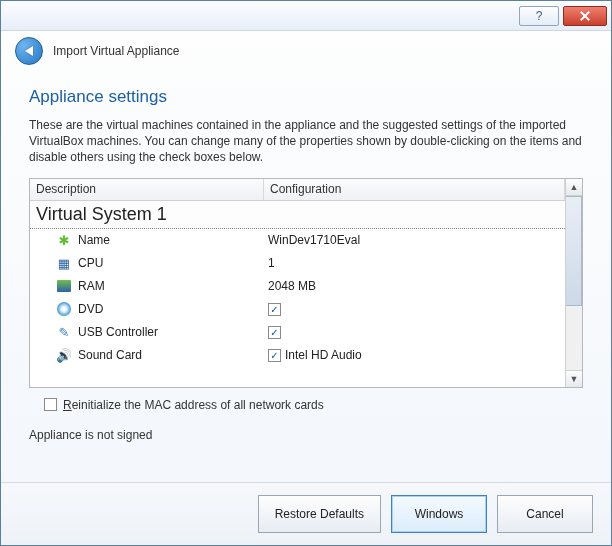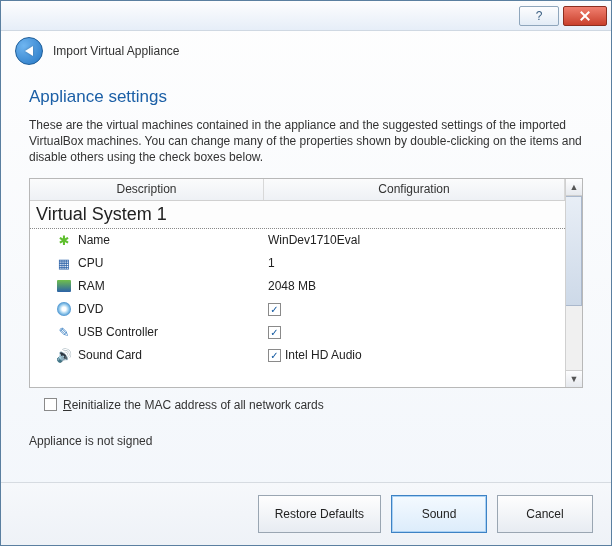--- a/index.html
+++ b/index.html
@@ -67,21 +67,21 @@
     background:#fff;
     height:210px;
   }
   .tablebody { flex:1; overflow:hidden; }
   .thead {
     display:flex; height:22px;
     border-bottom:1px solid #d0d0d0;
     background:linear-gradient(#fbfbfc,#eef1f5);
     font-size:12px; color:#333;
   }
-  .th { padding:3px 6px; border-right:1px solid #d8d8d8;text-align:center; }
+  .th { padding:3px 6px; border-right:1px solid #d8d8d8; }
   .col-desc { width:234px; }
   .col-conf { flex:1; }
   .grouprow {
     padding:3px 6px; font-size:18px; color:#222;
     border-bottom:1px dotted #888;
     background:#fdfdfd;
   }
   .row {
     display:flex; align-items:center;
     height:23px; font-size:12px; color:#222;
@@ -95,21 +95,21 @@
   .scrolltrack {
     width:17px; background:#f0f0f0;
     border-left:1px solid #d0d0d0;
     display:flex; flex-direction:column;
   }
   .sb-btn { height:17px; background:linear-gradient(#fdfdfe,#e6e9ee); border-bottom:1px solid #cfcfcf; display:flex;align-items:center;justify-content:center; font-size:9px; color:#555;}
   .sb-btn.bottom { border-bottom:0; border-top:1px solid #cfcfcf;}
   .sb-thumb { flex:0 0 110px; margin:0; background:linear-gradient(#e8eef6,#cdd9e8); border:1px solid #aab8cc; border-left:0; }
   .sb-track { flex:1; }
   .below { margin-top:10px; }
-  .chkrow { display:flex; align-items:center; gap:6px; margin-bottom:22px;padding-left:15px;}
+  .chkrow { display:flex; align-items:center; gap:6px; margin-bottom:16px;padding-left:15px;}
   .chkbox { width:13px; height:13px; border:1px solid #8a8a8a; background:#fff; display:flex;align-items:center;justify-content:center; font-size:10px; color:#1158a0;}
   .chkbox.checked::after{content:"✓";}
   .signed { color:#333; }
   .footer {
     border-top:1px solid #d6dbe1;
     background:linear-gradient(#f6f8fb,#eef2f7);
     padding:12px 18px;
     display:flex; justify-content:flex-end; gap:10px;
   }
   .btn {
@@ -260,17 +260,17 @@
       <div class="chkrow">
         <span class="chkbox"></span>
         <span><u class="ak">R</u><span>einitialize the MAC address of all network cards</span></span>
       </div>
       <div class="signed">Appliance is not signed</div>
     </div>
   </div>
 
   <div class="footer">
     <div class="btn">Restore Defaults</div>
-    <div class="btn default">Sound</div>
+    <div class="btn default">Windows</div>
     <div class="btn">Cancel</div>
   </div>
 
 </div>
 
 </body></html>

